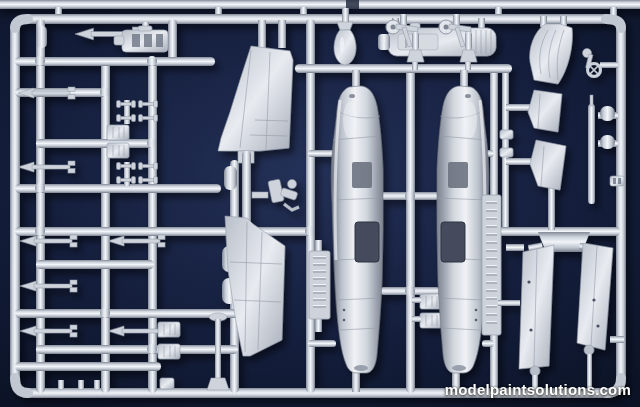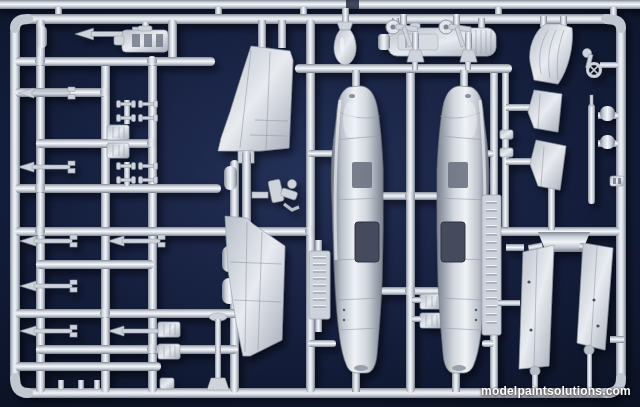--- a/index.html
+++ b/index.html
@@ -16,21 +16,21 @@
   html,body{margin:0;padding:0;background:#000;}
   .photo{
     position:relative;width:640px;height:407px;overflow:hidden;
     background:var(--background);
     font-family:"Liberation Sans", sans-serif;
   }
   .photo svg{display:block}
   .watermark{
     position:absolute;right:9px;bottom:9px;
     color:var(--watermark-color);
-    font-size:12px;font-weight:700;letter-spacing:.2px;
+    font-size:15px;font-weight:700;letter-spacing:.2px;
     text-shadow:0 1px 3px rgba(0,0,0,.9), 0 0 2px rgba(0,0,0,.6);
     user-select:none;
   }
   .rh{fill:url(#gH)}
   .rv{fill:url(#gV)}
   .fin{fill:url(#gFin);stroke:#969dab;stroke-width:.6}
   .pline{stroke:#949bA8;stroke-width:.8;fill:none;opacity:.75}
   .part{fill:#cfd4dc;stroke:#8f96a2;stroke-width:.5}
   .slit{fill:#6d7484;opacity:.8}
 </style>

